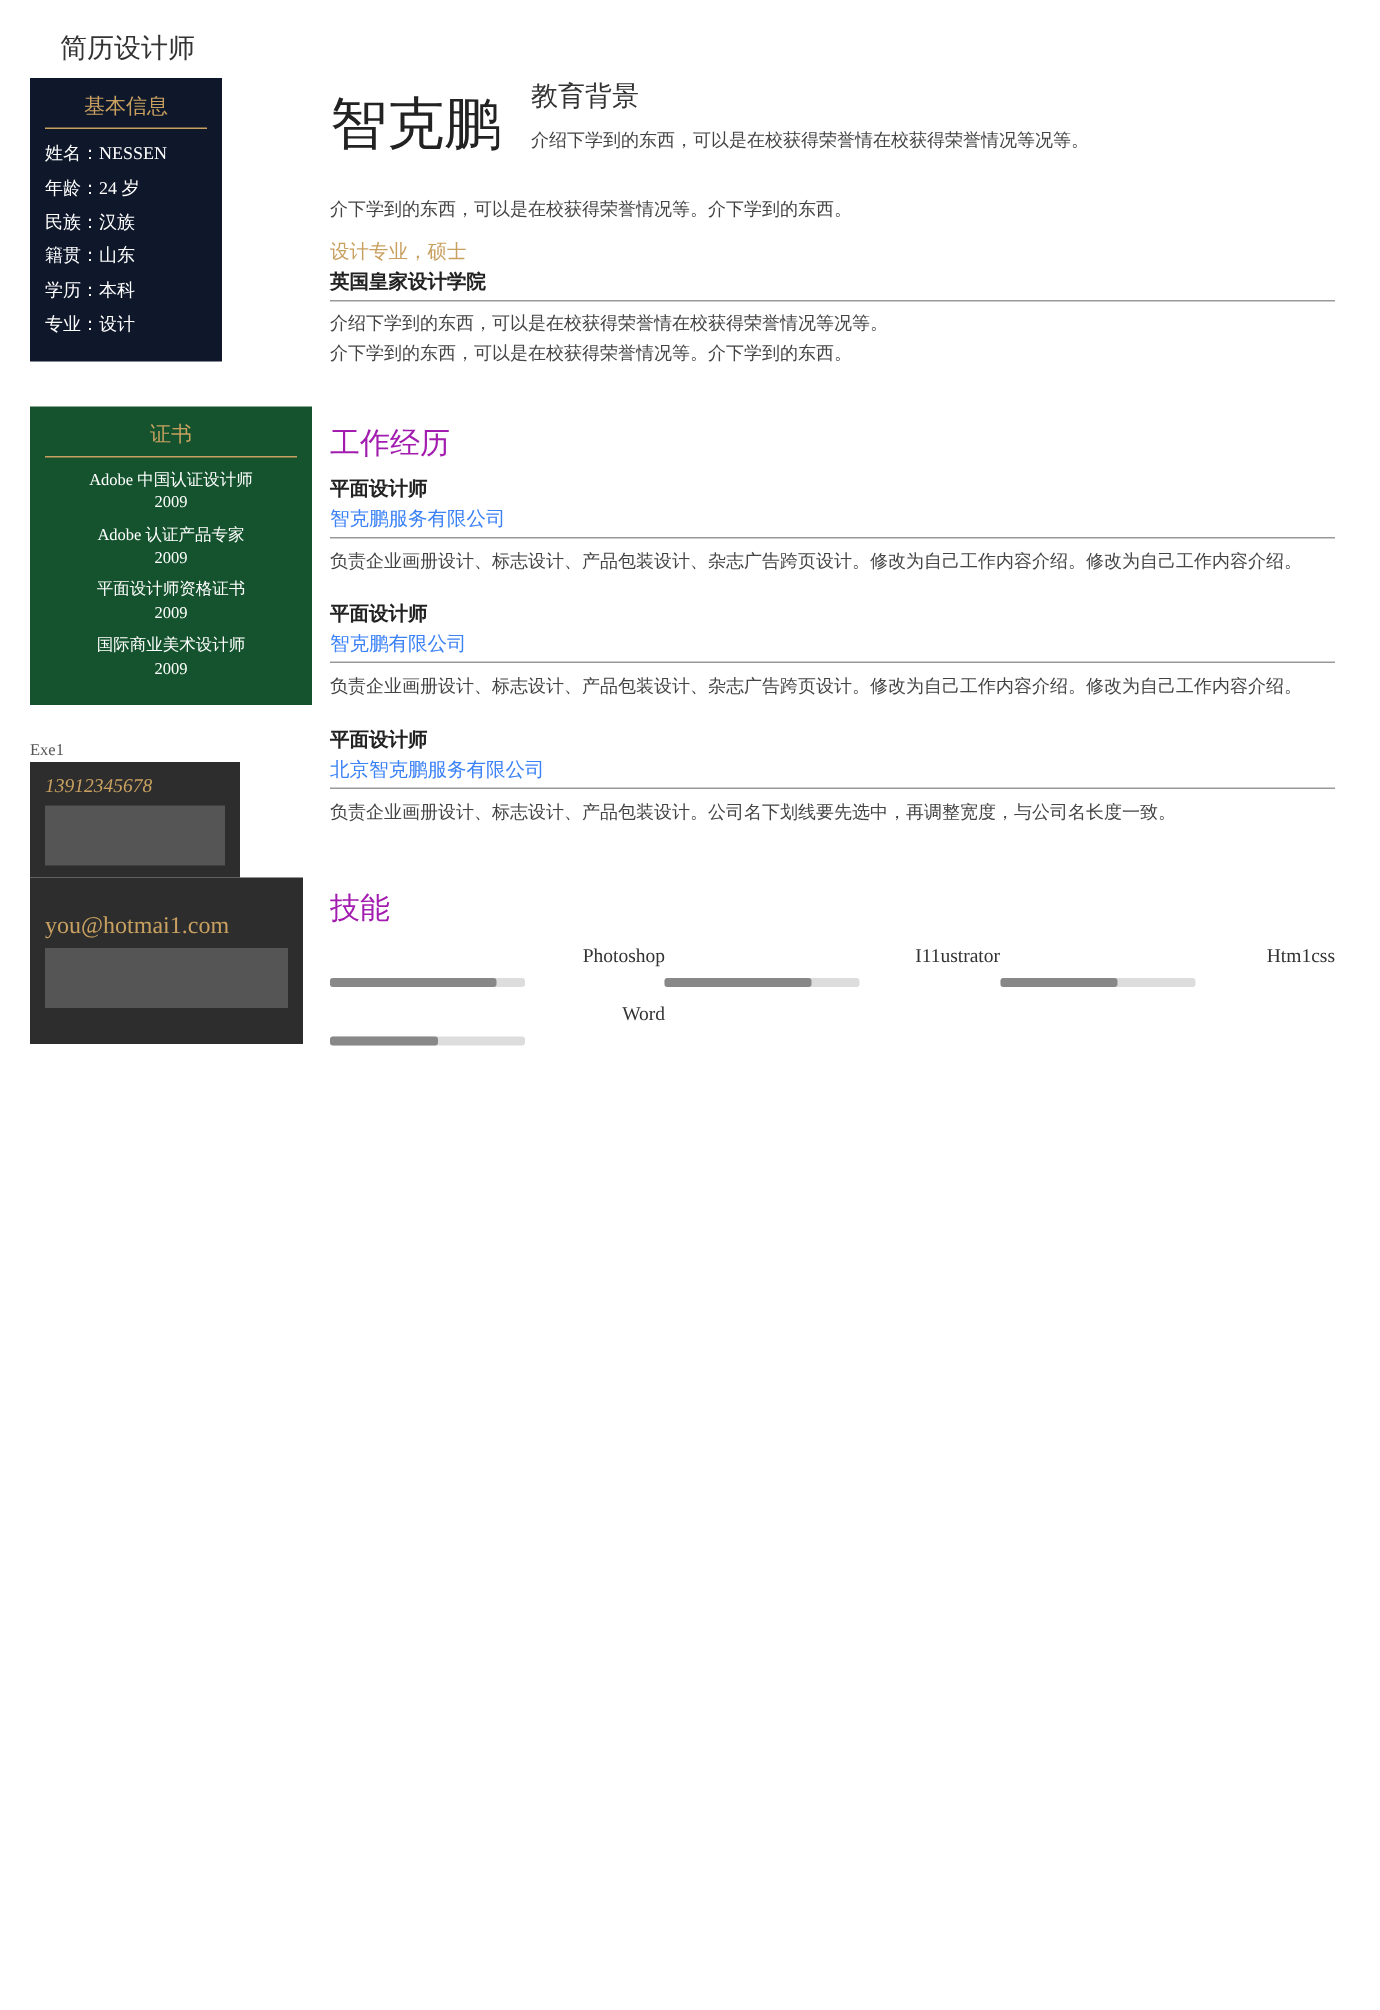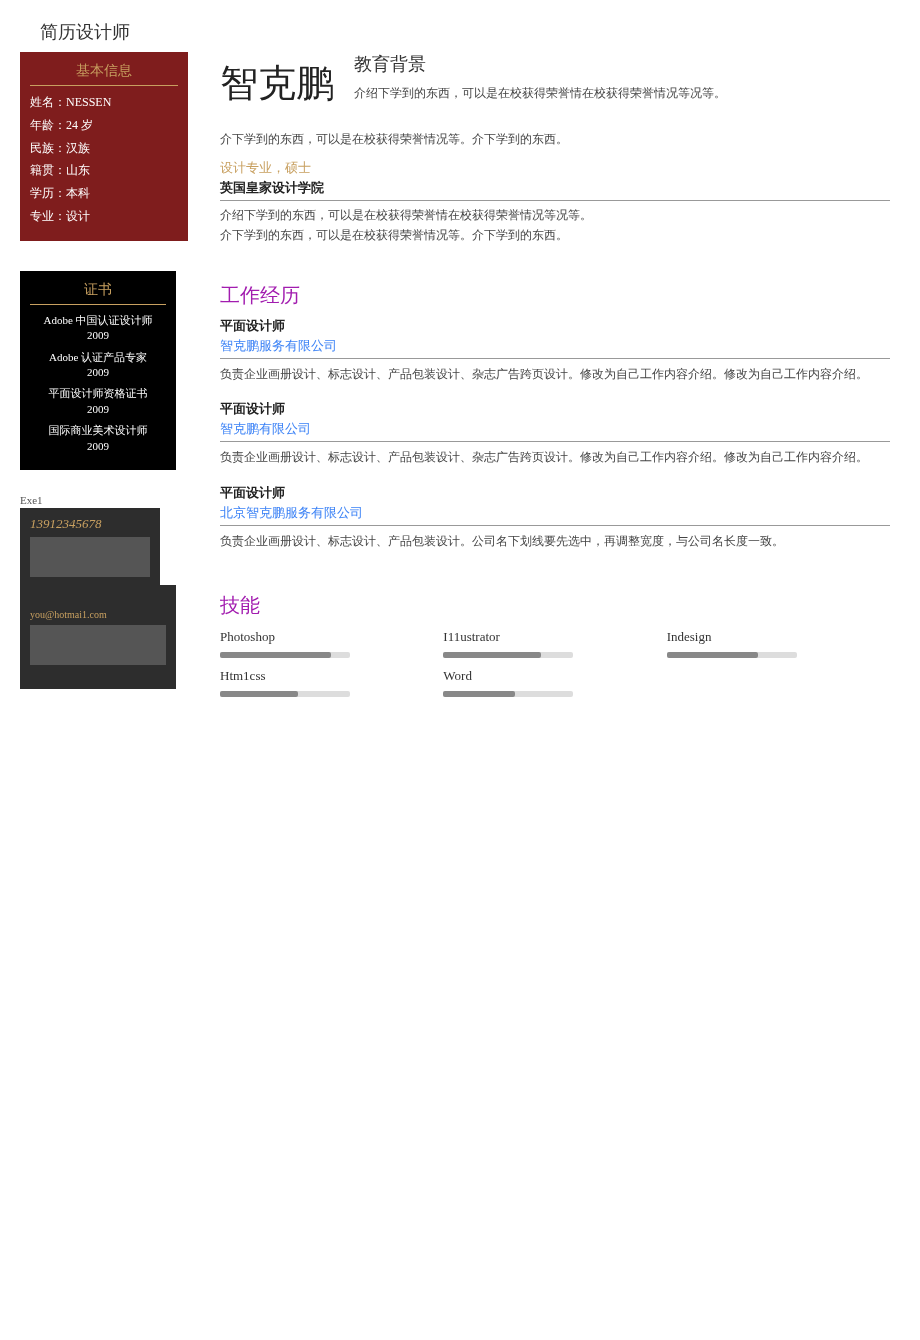--- a/index.html
+++ b/index.html
@@ -33,47 +33,47 @@
     
     .left-sidebar {
       width: 200px;
       min-width: 200px;
       padding: 0 0 0 20px;
       display: flex;
       flex-direction: column;
       gap: 0;
     }
     .basic-info-box {
-      background: #7f1d1d;
+      background: #0f172a;
       color: #fff;
       padding: 10px 10px;
       margin-bottom: 20px;
-      width: 168px;
+      width: 128px;
     }
     .basic-info-title {
       color: #c8a060;
       font-size: 14px;
       text-align: center;
       border-bottom: 1px solid #c8a060;
       padding-bottom: 5px;
       margin-bottom: 8px;
       font-family: "SimHei", sans-serif;
     }
     .basic-info-item {
       font-size: 12px;
       color: #fff;
       margin-bottom: 6px;
       line-height: 1.4;
     }
     
     .cert-box {
-      background: #000000;
+      background: #14532d;
       color: #fff;
       padding: 10px 10px;
-      width: 156px;
+      width: 188px;
       margin-top: 10px;
     }
     .cert-title {
       color: #c8a060;
       font-size: 14px;
       text-align: center;
       border-bottom: 1px solid #c8a060;
       padding-bottom: 5px;
       margin-bottom: 8px;
       font-family: "SimHei", sans-serif;
@@ -102,22 +102,22 @@
       color: #c8a060;
       padding: 8px 10px;
       width: 140px;
       font-size: 13px;
       font-style: italic;
     }
     .contact-box-email {
       background: #2d2d2d;
       color: #c8a060;
       padding: 24px 10px;
-      width: 156px;
-      font-size: 10px;
+      width: 182px;
+      font-size: 16px;
     }
     
     .right-content {
       flex: 1;
       padding: 0 30px 0 20px;
       display: flex;
       flex-direction: column;
     }
     
     .name-edu-area {
@@ -210,20 +210,21 @@
     }
     .skill-item {
       display: flex;
       flex-direction: column;
       gap: 4px;
     }
     .skill-name {
       font-size: 13px;
       color: #333;
       margin-bottom: 3px;
+      text-align: right;
     }
     .skill-bar-bg {
       width: 130px;
       height: 6px;
       background: #ddd;
       border-radius: 2px;
     }
     .skill-bar-fill {
       height: 6px;
       background: #888;
@@ -343,26 +344,20 @@
             </div>
           </div>
 
           <div class="skill-item">
             <div class="skill-name">I11ustrator</div>
             <div class="skill-bar-bg">
               <div class="skill-bar-fill" style="width:75%;"></div>
             </div>
           </div>
 
-          <div class="skill-item">
-            <div class="skill-name">Indesign</div>
-            <div class="skill-bar-bg">
-              <div class="skill-bar-fill" style="width:70%;"></div>
-            </div>
-          </div>
 
           <div class="skill-item">
             <div class="skill-name">Htm1css</div>
             <div class="skill-bar-bg">
               <div class="skill-bar-fill" style="width:60%;"></div>
             </div>
           </div>
 
           <div class="skill-item">
             <div class="skill-name">Word</div>

